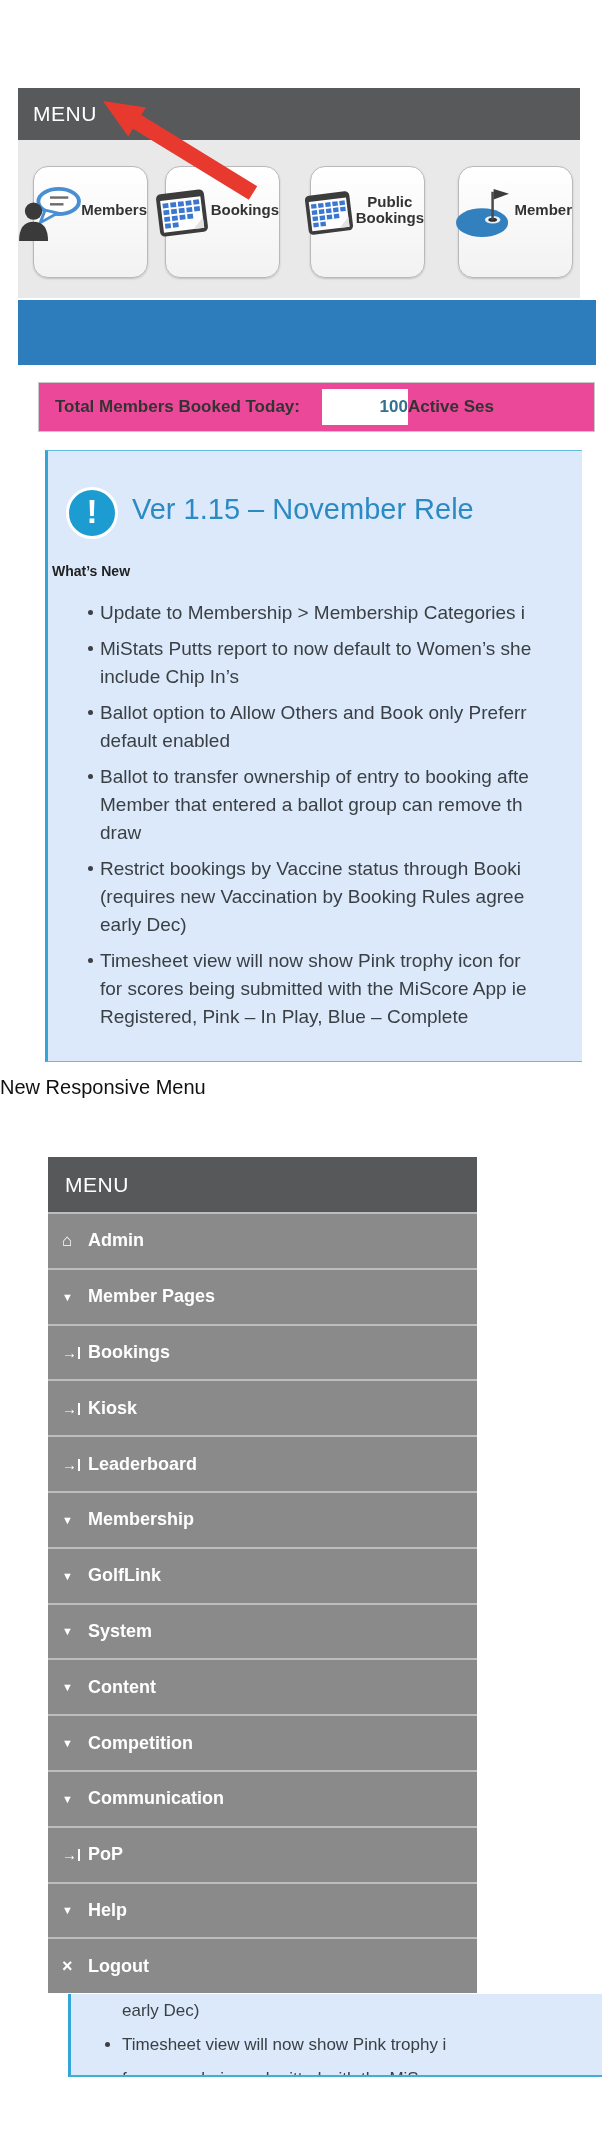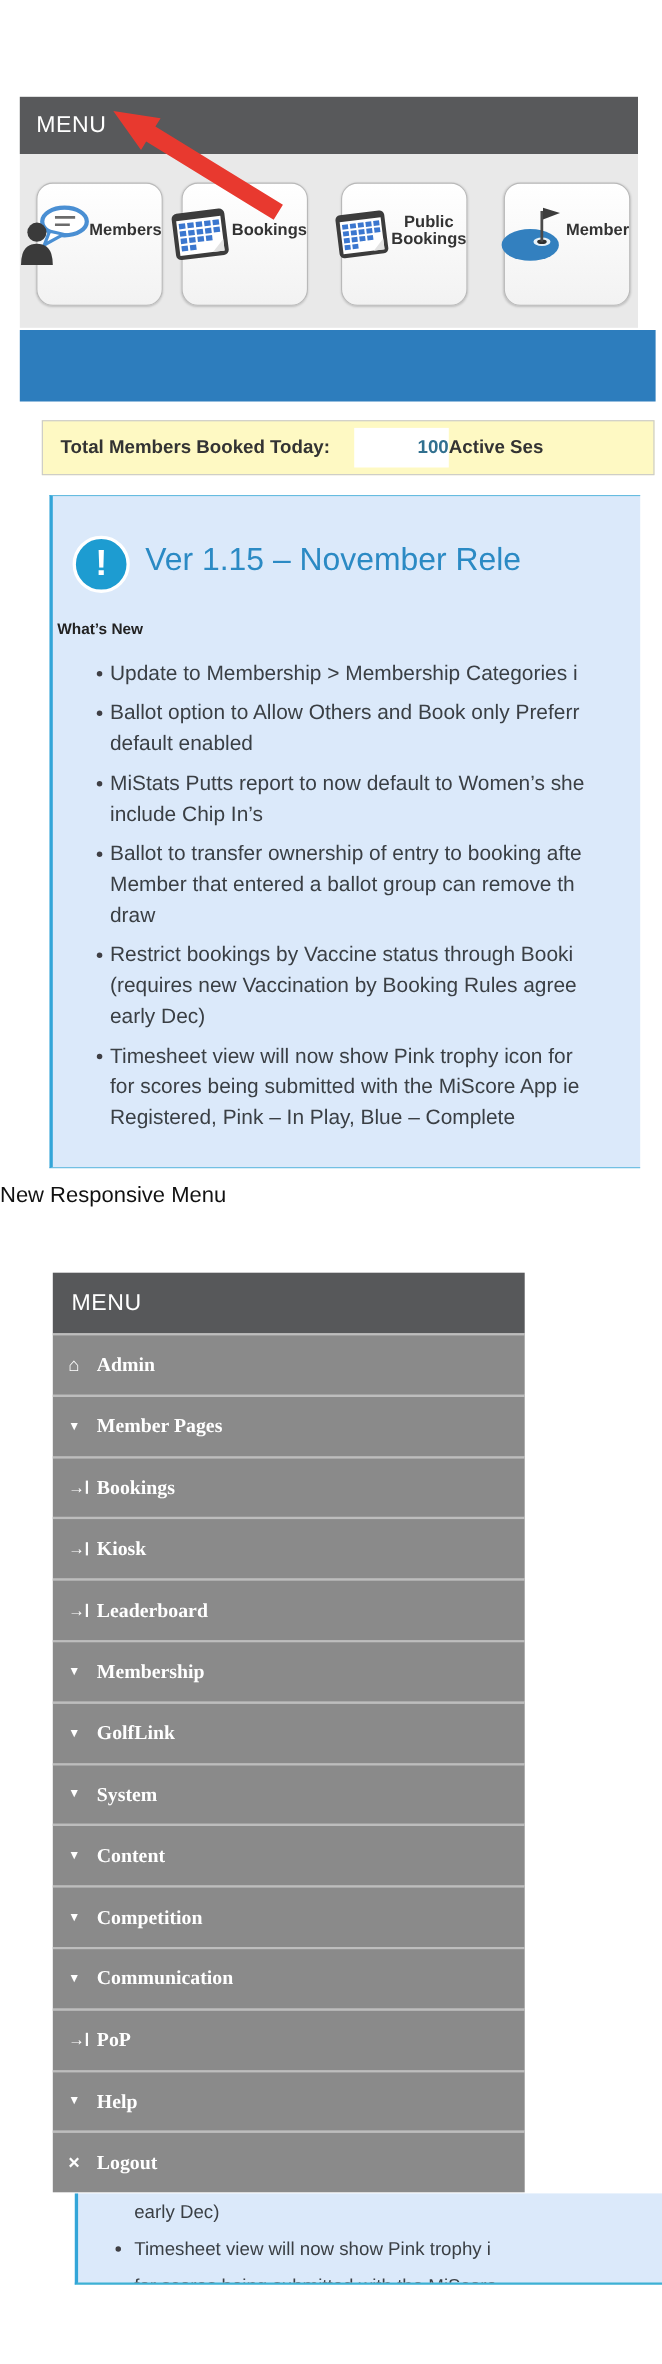--- a/index.html
+++ b/index.html
@@ -26,21 +26,21 @@
   .tile .tlabel{font-size:15px;font-weight:bold;color:#333;text-align:center;line-height:16px;}
   .tile1{left:15px;} .tile2{left:147px;} .tile3{left:292px;} .tile4{left:440px;}
   .arrow-svg{position:absolute;left:55px;top:5px;width:190px;height:110px;z-index:5;}
 
   
   .portal-bar{position:absolute;left:18px;top:300px;width:578px;height:65px;background:#2d7dbd;
               color:#fff;font-size:26px;font-weight:bold;line-height:65px;padding-left:20px;
               box-sizing:border-box;white-space:pre;overflow:hidden;}
 
   
-  .stats-bar{position:absolute;left:38px;top:382px;width:557px;height:50px;background:#fef9c3;
+  .stats-bar{position:absolute;left:38px;top:382px;width:557px;height:50px;background:#ec4899;
              border:1px solid #c9c9c9;box-sizing:border-box;display:flex;align-items:center;overflow:hidden;}
   .stats-label{margin-left:16px;font-size:17px;font-weight:bold;color:#333;white-space:nowrap;}
   .stats-value{margin-left:22px;width:86px;height:36px;background:#fff;text-align:right;
                line-height:36px;font-size:17px;font-weight:bold;color:#31708f;flex:none;}
   .stats-label2{font-size:17px;font-weight:bold;color:#333;white-space:nowrap;}
 
   
   .release-box{position:absolute;left:45px;top:450px;width:537px;height:612px;background:#dbe9fa;
                border-left:3px solid #33a5d8;border-top:1px solid #66bce0;border-bottom:1px solid #66bce0;
                box-sizing:border-box;overflow:hidden;}
@@ -62,21 +62,21 @@
              padding-left:17px;letter-spacing:.5px;}
   .dd-item{height:55.8px;box-sizing:border-box;background:#8a8a8a;border-top:2px solid #bdbdbd;
            display:flex;align-items:center;padding-left:14px;cursor:pointer;}
   .dd-glyph{width:26px;color:#fff;flex:none;}
   .g-home{font-size:17px;}
   .g-caret{font-size:11px;}
   .g-enter{font-size:15px;}
   .g-enter::after{content:"";display:inline-block;width:2px;height:12px;background:#fff;
                   margin-left:1px;vertical-align:-1px;}
   .g-close{font-size:18px;font-weight:bold;}
-  .dd-label{color:#fff;font-size:18px;font-weight:bold;font-family:Liberation Serif, serif;}
+  .dd-label{color:#fff;font-size:18px;font-weight:bold;}
 
   
   .lower-frag{position:absolute;left:68px;top:1994px;width:534px;height:83px;background:#dbe9fa;
               border-left:3px solid #33a5d8;border-bottom:2px solid #3cb1d4;box-sizing:border-box;
               overflow:hidden;font-size:17px;color:#3a3f44;}
   .lf-line{white-space:nowrap;padding-left:51px;line-height:26px;}
   .lf-1{margin-top:4px;}
   .lf-2{margin-top:8px;position:relative;}
   .lf-2::before{content:"";position:absolute;left:34px;top:10px;width:5px;height:5px;
                 border-radius:50%;background:#3f3f44;}
@@ -203,26 +203,26 @@
 
   <div class="release-box">
     <div class="rb-icon">!</div>
     <div class="rb-heading">Ver 1.15 – November Rele</div>
     <div class="rb-sub">What’s New</div>
     <ul class="rb-list">
       <li>
         <div class="rb-line">Update to Membership &gt; Membership Categories i</div>
       </li>
       <li>
+        <div class="rb-line">MiStats Putts report to now default to Women’s she</div>
+        <div class="rb-line">include Chip In’s</div>
+      </li>
+      <li>
         <div class="rb-line">Ballot option to Allow Others and Book only Preferr</div>
         <div class="rb-line">default enabled</div>
-      </li>
-      <li>
-        <div class="rb-line">MiStats Putts report to now default to Women’s she</div>
-        <div class="rb-line">include Chip In’s</div>
       </li>
       <li>
         <div class="rb-line">Ballot to transfer ownership of entry to booking afte</div>
         <div class="rb-line">Member that entered a ballot group can remove th</div>
         <div class="rb-line">draw</div>
       </li>
       <li>
         <div class="rb-line">Restrict bookings by Vaccine status through Booki</div>
         <div class="rb-line">(requires new Vaccination by Booking Rules agree</div>
         <div class="rb-line">early Dec)</div>

